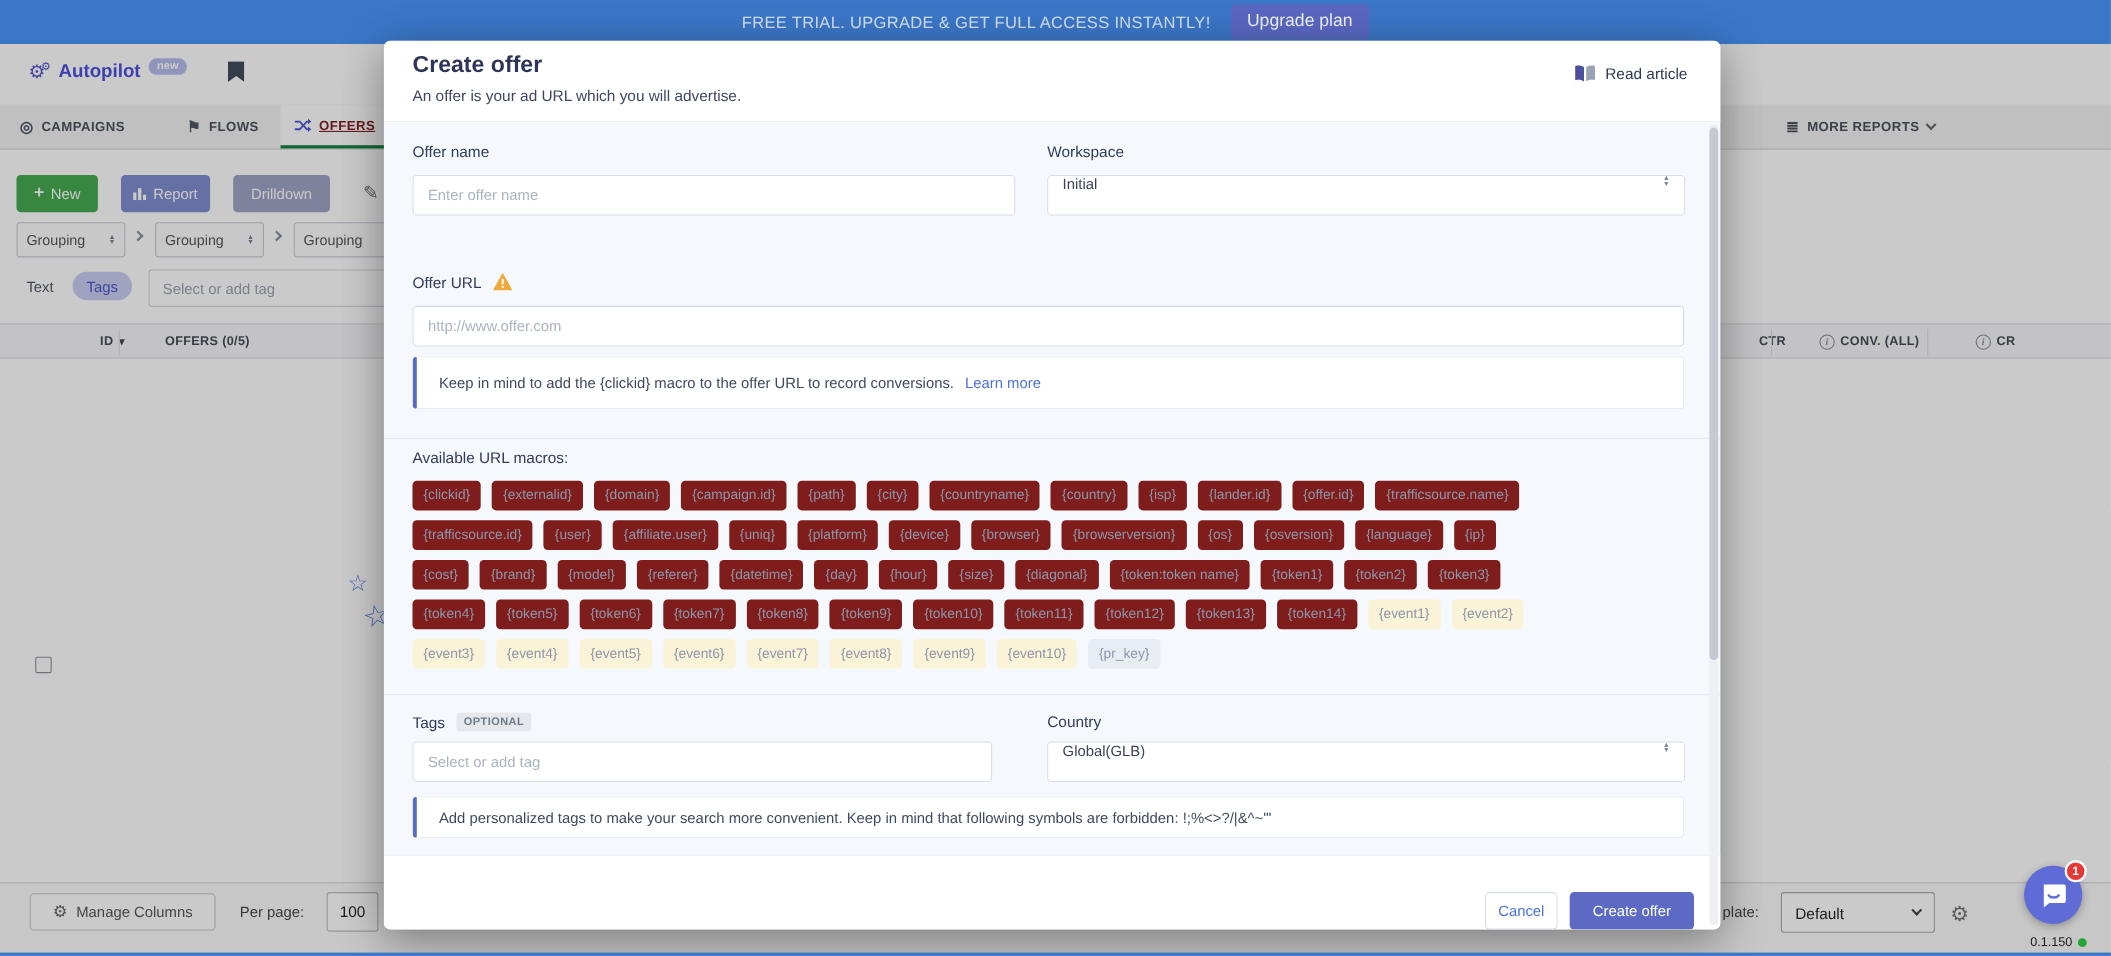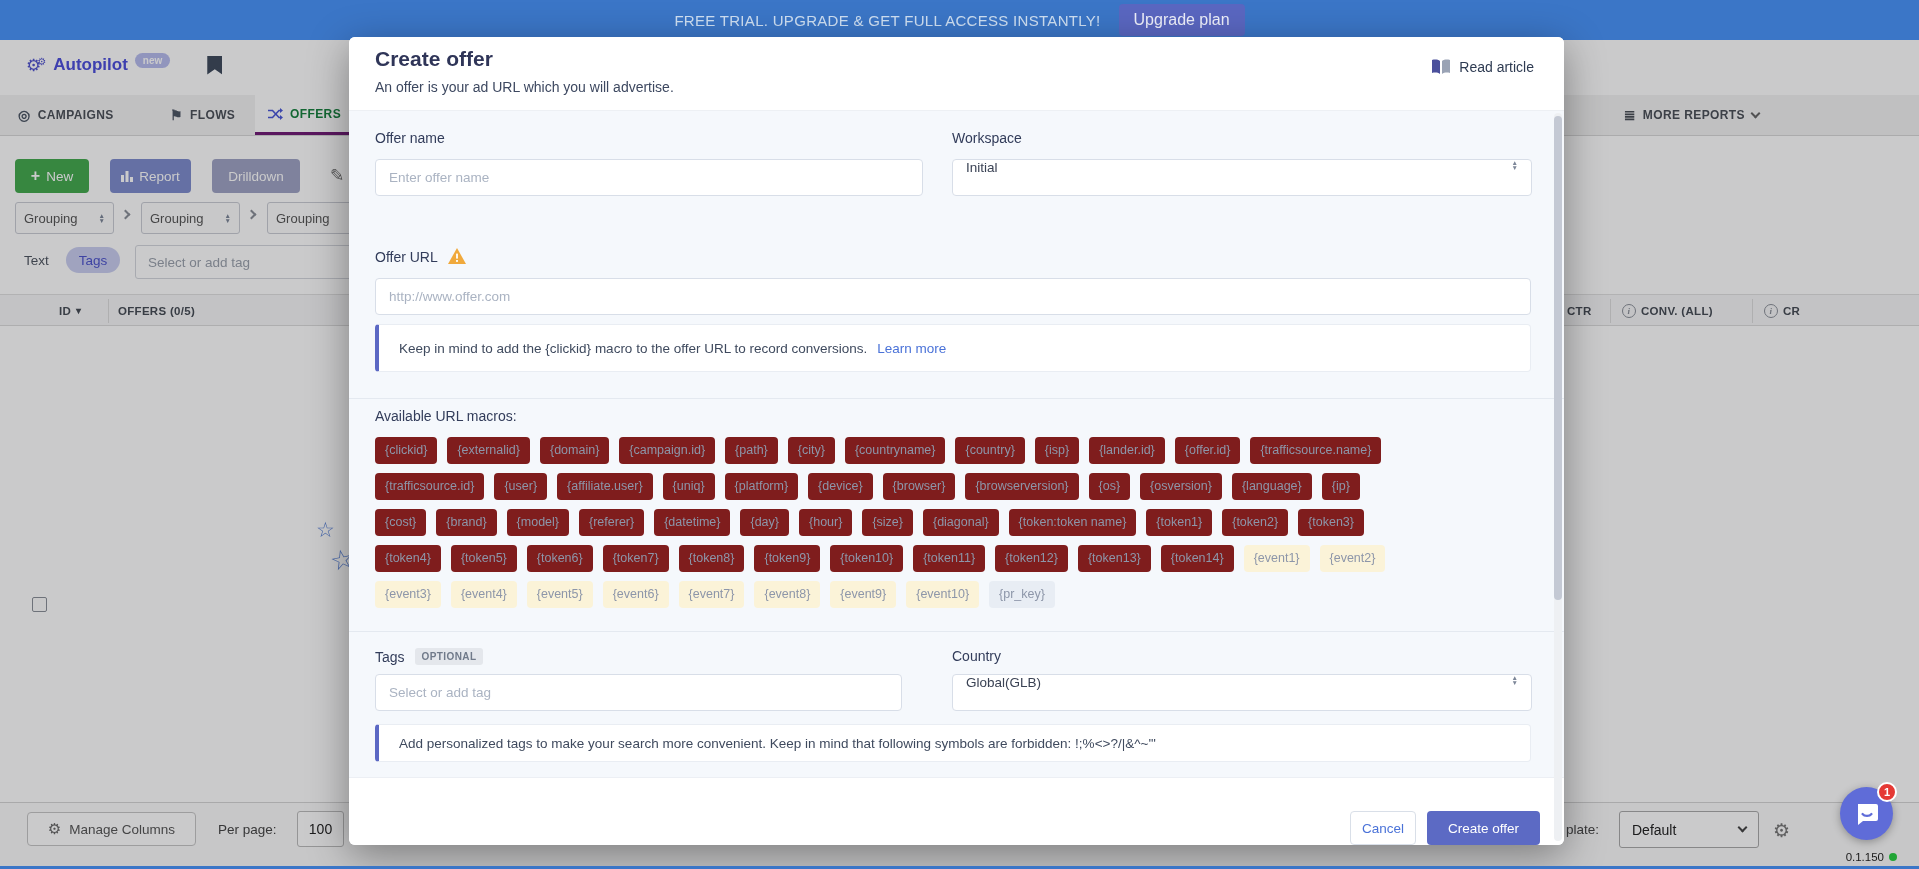--- a/index.html
+++ b/index.html
@@ -34,21 +34,21 @@
                  color:#7a7a7a; font-size:11px; font-weight:700; display:flex;
                  align-items:center; justify-content:center; }
   .settings-wrap { display:flex; align-items:center; gap:6px; color:#4b4fd0; font-size:15px; }
   .gear { color:#4b4fd0; font-size:18px; line-height:1; }
 
   .nav-row { position:absolute; left:0; top:95px; width:100%; height:41px; background:#f2f2f3;
              border-bottom:1px solid #d8d8d8; }
   .tab { position:absolute; top:0; height:40px; display:flex; align-items:center; gap:7px;
          font-size:12px; font-weight:700; letter-spacing:.4px; color:#4b5058; padding:0 12px; }
   .tab-icon { font-size:14px; line-height:1; color:#4b5563; }
-  .tab.active { background:#fff; border-bottom:3px solid #701a75; color:#15803d; }
+  .tab.active { background:#fff; border-bottom:3px solid #15803d; color:#7f1d1d;text-decoration:underline; }
   .more-reports { position:absolute; right:160px; top:0; height:40px; display:flex;
                   align-items:center; gap:7px; font-size:12px; font-weight:700;
                   letter-spacing:.4px; color:#4a4f57; }
   .lines-icon { font-size:14px; color:#4a4f57; }
   .chev { width:7px; height:7px; border-right:2px solid #666; border-bottom:2px solid #666;
           transform:rotate(45deg); margin-top:-4px; }
 
   .btn { position:absolute; height:34px; border-radius:4px; display:flex; align-items:center;
          justify-content:center; gap:6px; font-size:13.5px; color:#fff; cursor:pointer; }
   .btn-new { left:15px; top:159px; width:74px; background:#43a94e; }
@@ -72,21 +72,21 @@
   .tag-filter-input { position:absolute; left:135px; top:245px; width:420px; height:34px;
                background:#fff; border:1px solid #d4d7dd; border-radius:3px; font-size:13.5px;
                padding:0 12px; color:#333; font-family:"Liberation Sans",sans-serif; }
   .tag-filter-input::placeholder { color:#9aa1ac; }
 
   .table-header { position:absolute; left:0; top:294px; width:100%; height:32px;
                   background:#f7f7f8; border-top:1px solid #e0e0e0; border-bottom:1px solid #dcdcdc; }
   .checkbox { position:absolute; left:32px; top:302px; width:15px; height:15px;
               border:1.5px solid #8a8f98; border-radius:2px; background:#fdfdfd; }
   .th { position:absolute; top:0; height:31px; display:flex; align-items:center; gap:5px;
-        font-size:11.5px; font-weight:700; letter-spacing:.3px; color:#454b54; }
+        font-size:11.5px; font-weight:700; letter-spacing:.3px; color:#454b54;margin-left:32px; }
   .info-i { width:14px; height:14px; border:1.3px solid #8a8f98; border-radius:50%;
             color:#8a8f98; font-size:9px; font-style:italic; font-weight:700;
             display:flex; align-items:center; justify-content:center; font-family:"Liberation Serif",serif; }
   .vline { position:absolute; top:4px; height:24px; width:1px; background:#ddd; }
 
   .star { position:absolute; color:#5f86d8; }
 
   .bottom-bar { position:absolute; left:0; top:802px; width:100%; height:67px; background:#fbfbfb;
                 border-top:1px solid #d5d5d5; }
   .manage-btn { position:absolute; left:27px; top:9px; height:34px; width:169px; background:#fff;

